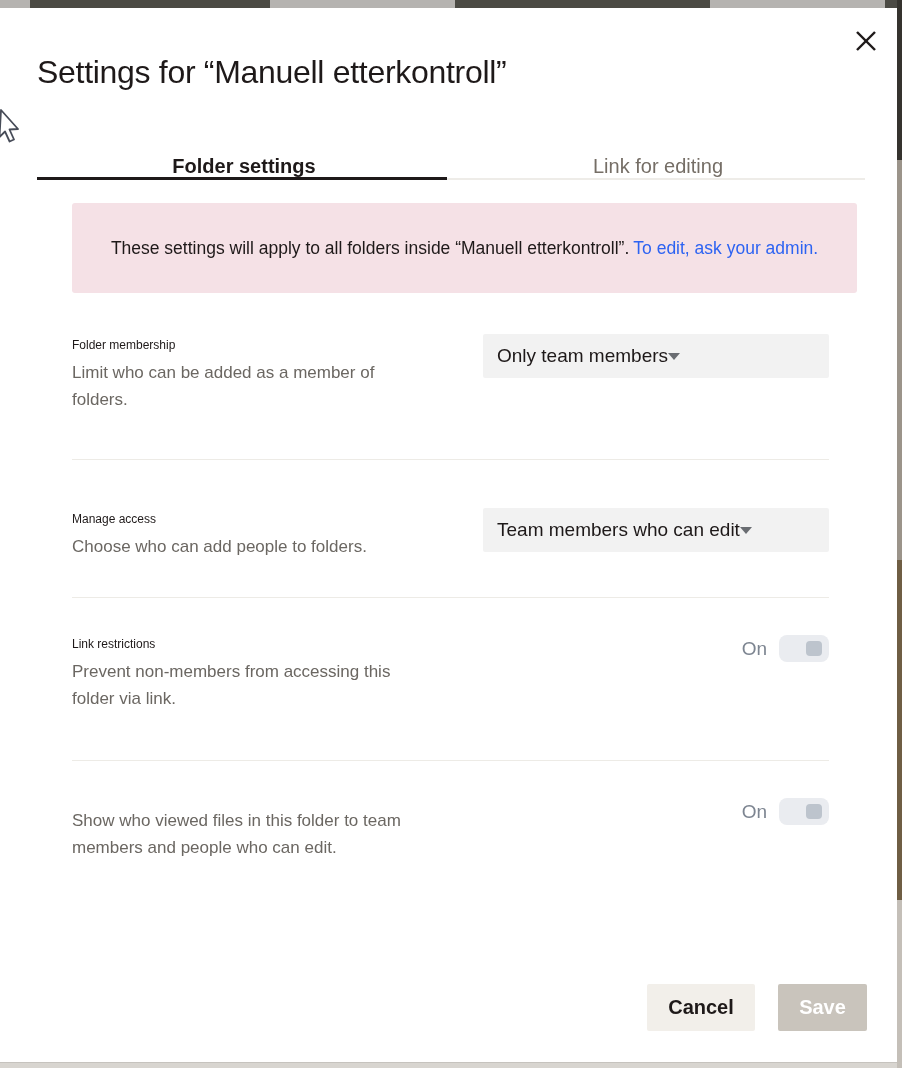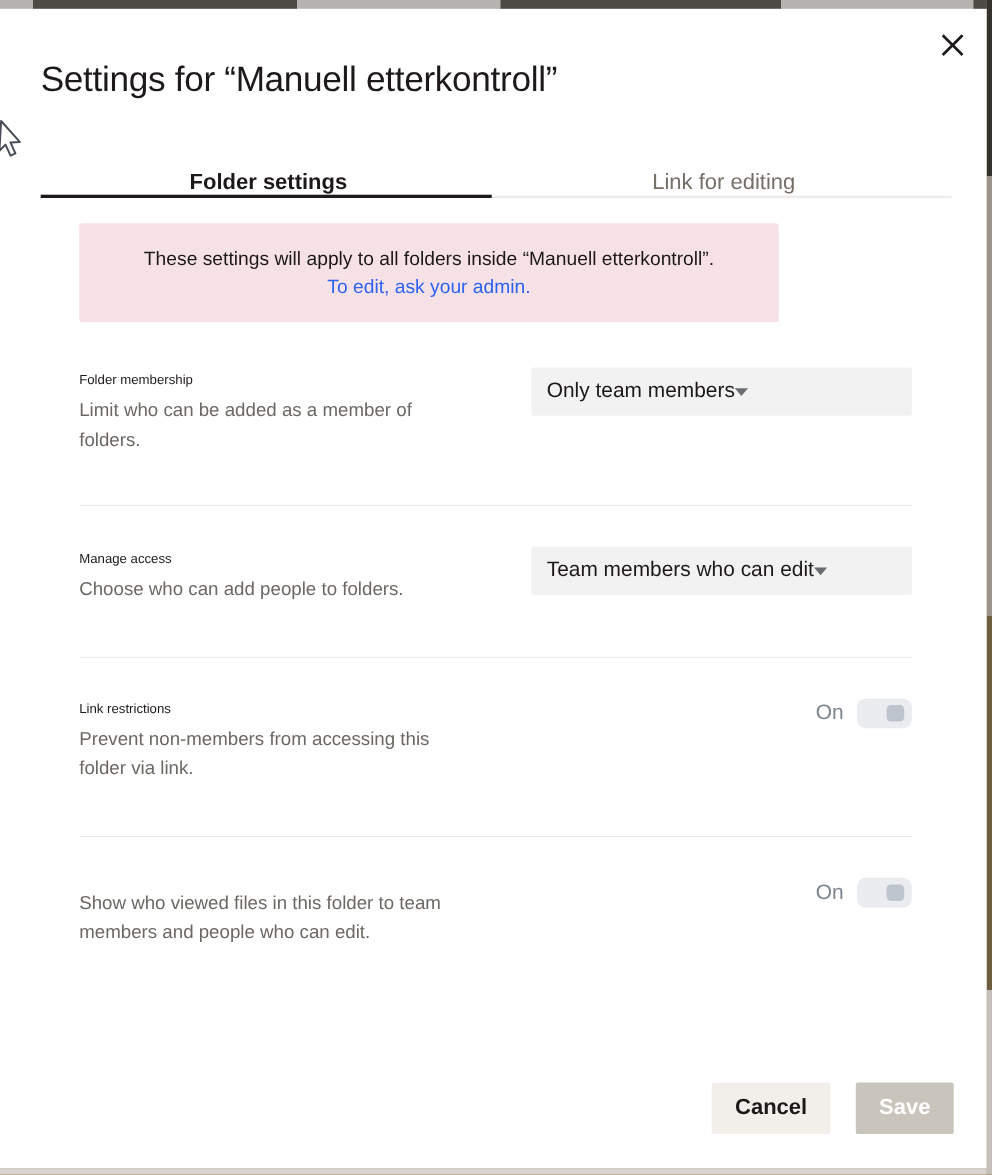--- a/index.html
+++ b/index.html
@@ -18,21 +18,21 @@
   .close-btn svg{display:block;}
   .modal-title{position:absolute;left:37px;top:46px;font-size:32px;font-weight:400;letter-spacing:-.3px;color:#1e1919;white-space:nowrap;}
 
   
   .tabs{position:absolute;left:37px;top:118px;width:828px;height:52px;display:flex;border-bottom:2px solid #eeece8;align-items:flex-end;}
   .tab{flex:1;display:flex;align-items:center;justify-content:center;font-size:20px;color:#756e66;cursor:pointer;position:relative;}
   .tab.active{color:#1e1919;font-weight:700;}
   .tab.active::after{content:"";position:absolute;left:0;right:4px;bottom:-2px;height:3px;background:#1e1919;}
 
   
-  .notice{position:absolute;left:72px;top:195px;width:636px;height:90px;background:#f5e1e6;border-radius:3px;display:flex;flex-direction:column;align-items:center;justify-content:center;gap:4px;font-size:17.5px;color:#1e1919;}
+  .notice{position:absolute;left:72px;top:195px;width:785px;height:90px;background:#f5e1e6;border-radius:3px;display:flex;flex-direction:row;align-items:center;justify-content:center;gap:4px;font-size:17.5px;color:#1e1919;}
   .notice a{color:#2d63f2;text-decoration:none;cursor:pointer;}
 
   
   .row{position:absolute;left:72px;width:757px;}
   .row-label{font-size:12px;color:#1e1919;}
   .row-desc{font-size:17px;line-height:27px;color:#6b6762;max-width:352px;margin-top:7px;}
   .divider{position:absolute;left:72px;width:757px;height:0;border-top:1px solid #edebe6;}
 
   .dropdown{position:absolute;right:0;top:-4px;width:346px;height:44px;background:#f2f2f2;border-radius:2px;display:flex;align-items:center;justify-content:flex-start;padding:0 14px;box-sizing:border-box;cursor:pointer;}
   .dropdown-value{font-size:19px;color:#1e1919;}
@@ -96,21 +96,21 @@
     <div class="row" style="top:330px;">
       <div class="row-label">Folder membership</div>
       <div class="row-desc">Limit who can be added as a member of folders.</div>
       <div class="dropdown">
         <span class="dropdown-value">Only team members</span>
         <span class="caret"></span>
       </div>
     </div>
     <div class="divider" style="top:451px;"></div>
 
-    <div class="row" style="top:493px;">
+    <div class="row" style="top:504px;">
       <div class="row-label">Manage access</div>
       <div class="row-desc">Choose who can add people to folders.</div>
       <div class="dropdown">
         <span class="dropdown-value">Team members who can edit</span>
         <span class="caret"></span>
       </div>
     </div>
     <div class="divider" style="top:589px;"></div>
 
     <div class="row" style="top:629px;">

